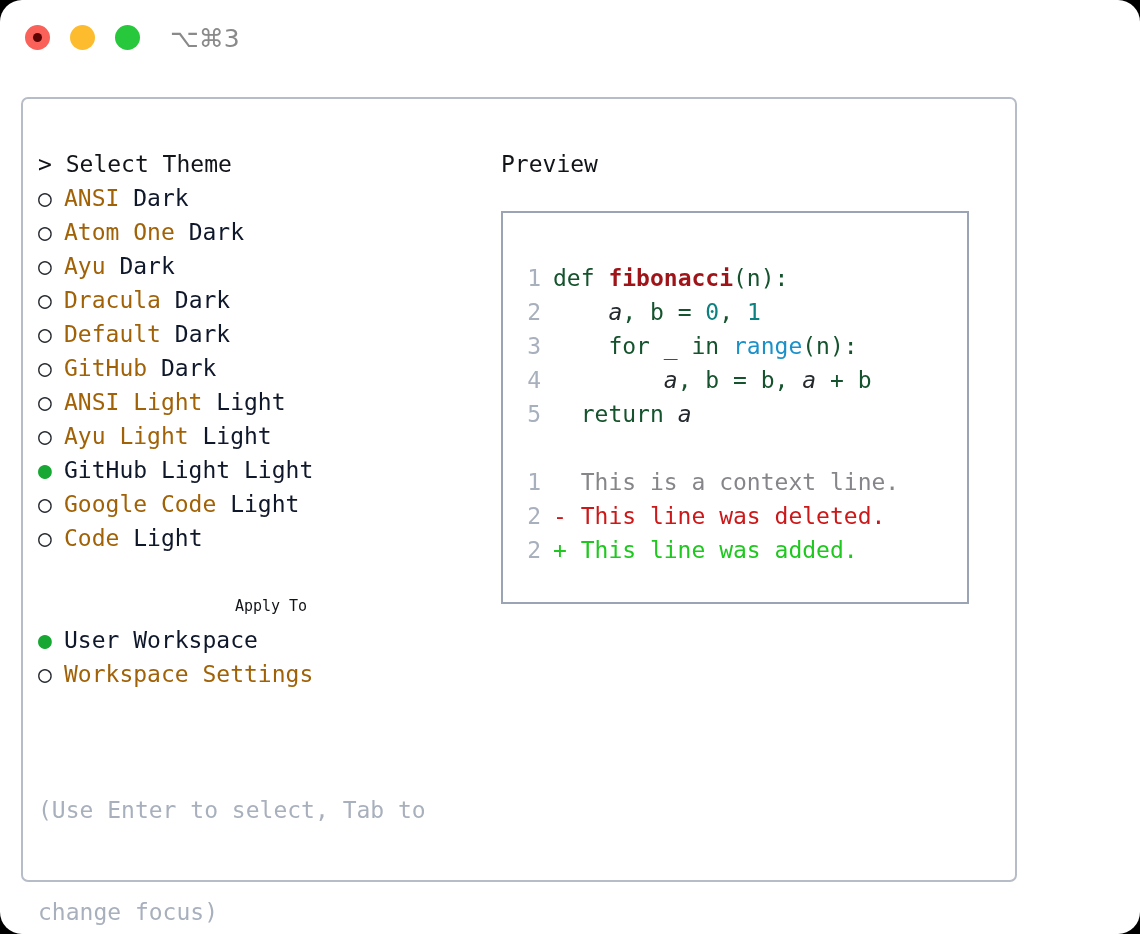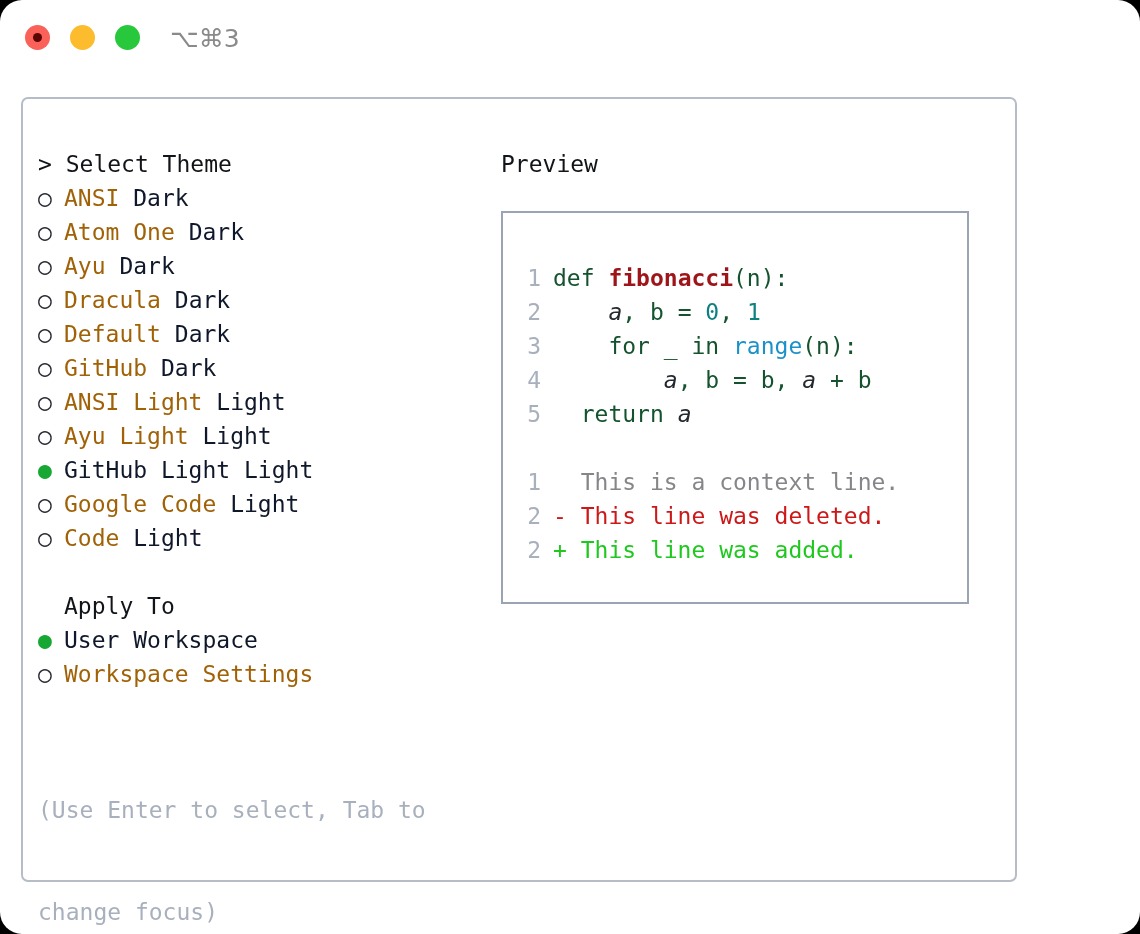--- a/index.html
+++ b/index.html
@@ -111,26 +111,27 @@
     display: inline-block;
     width: 26px;
     color: #2b2f36;
   }
   .row.selected .marker { color: #16a832; }
   .row .name { color: #a16207; }
   .row.selected .name { color: #0f172a; margin-top: 30px; }
   .row .variant { color: #0f172a; }
 
   .apply-title {
-    font-size: 23px;
+    font-size: 15px;
     line-height: 34px;
     height: 34px;
     color: #111418;
     white-space: pre;
     padding-left: 26px;
+    text-align: center;
   }
   .spacer-sm { height: 34px; }
   .spacer-xs { height: 34px; }
 
   .hint {
     font-size: 23px;
     line-height: 34px;
     color: #a8b0bd;
     white-space: pre;
     width: 410px;

